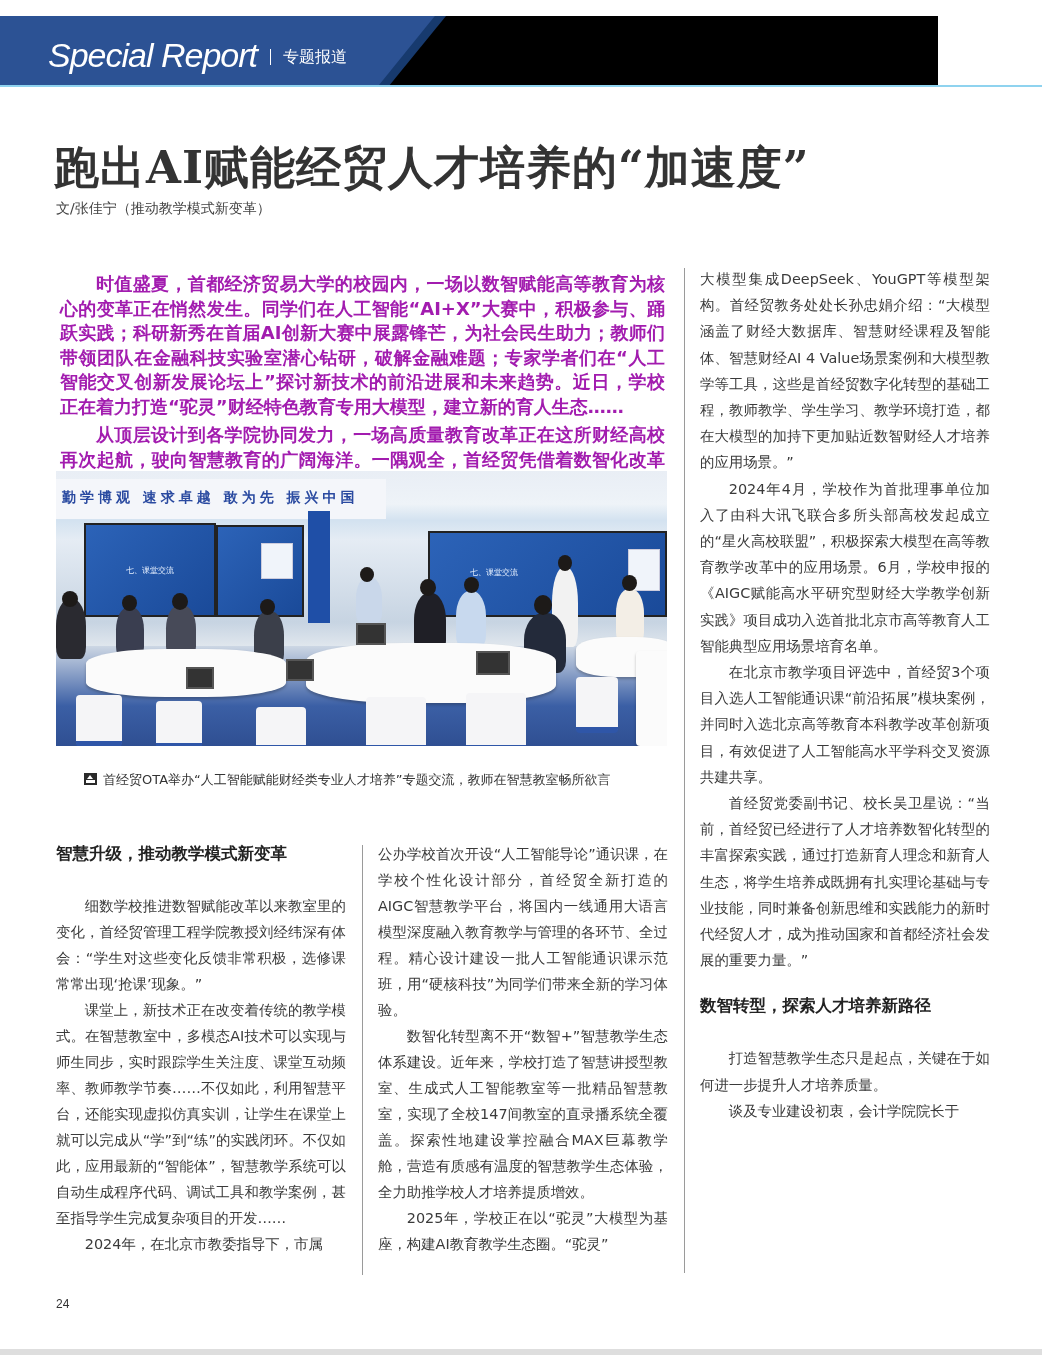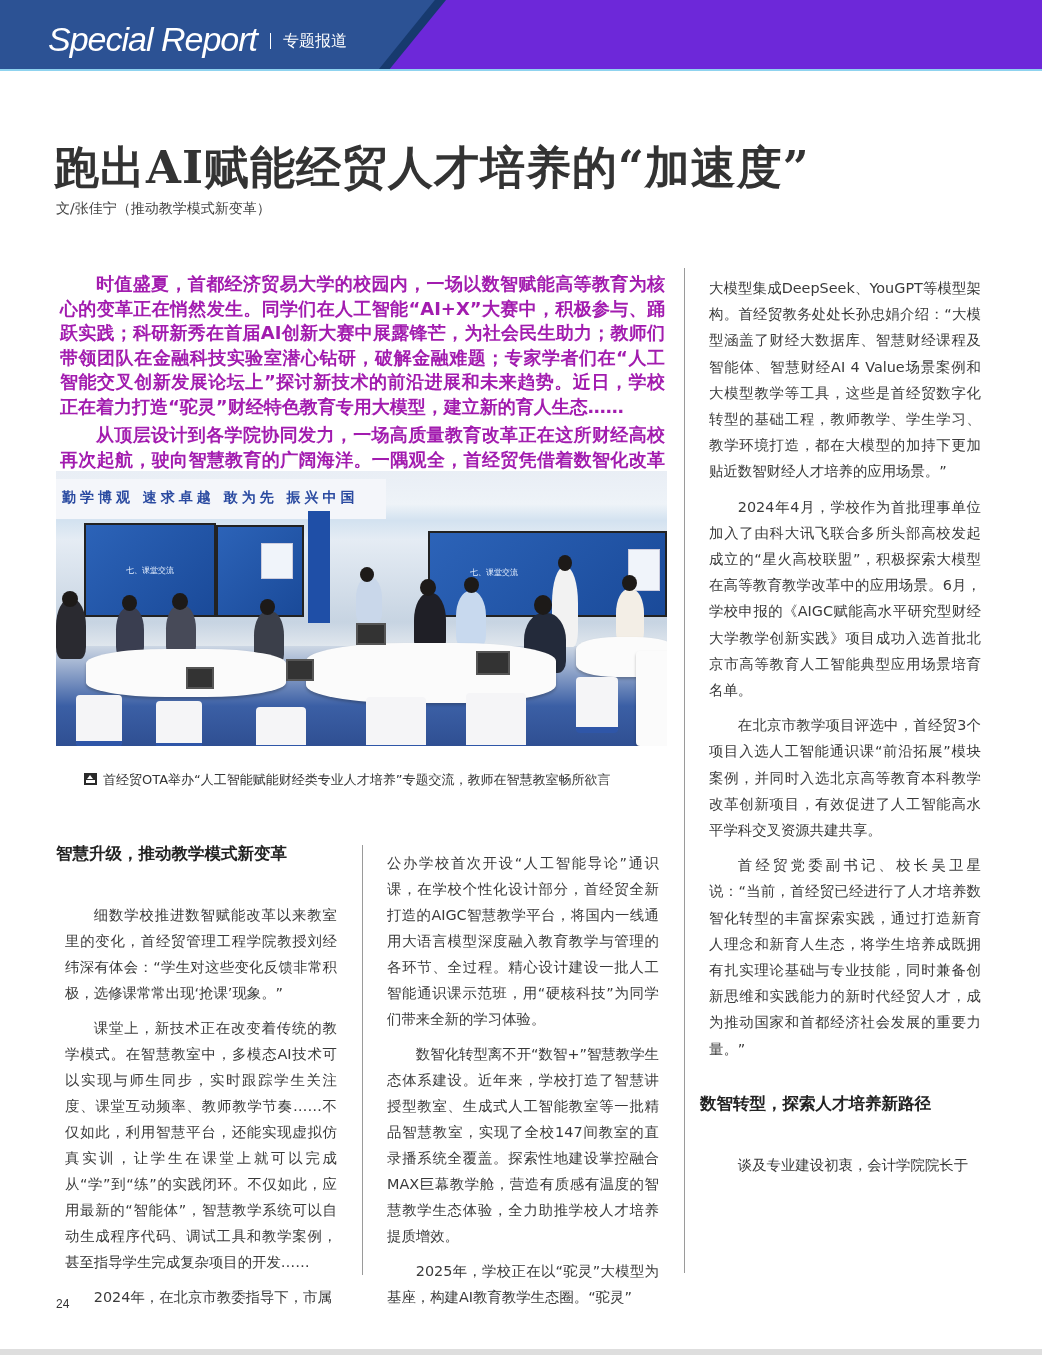--- a/index.html
+++ b/index.html
@@ -2,21 +2,21 @@
 <html><head>
 <meta charset="utf-8">
 <style>
   html, body { margin: 0; padding: 0; }
   body {
     width: 1042px; height: 1355px; position: relative; overflow: hidden;
     background: #ffffff; color: #2a2a2a;
     font-family: "DejaVu Sans", sans-serif;
   }
   
-  .banner { position: absolute; left: 0; top: 0; width: 1042px; height: 70px; background: #6d28d9; }
+  .banner { position: absolute; left: 0; top: 16px; width: 938px; height: 70px; background: #000000; }
   .banner-dark {
     position: absolute; left: 0; top: 0; width: 440px; height: 70px; background: #2c5294;
     clip-path: polygon(0 0, 100% 0, 87% 100%, 0 100%);
   }
   .banner-edge {
     position: absolute; left: 0; top: 0; width: 446px; height: 70px; background: #173a6e;
     clip-path: polygon(97.5% 0, 100% 0, 87.2% 100%, 84.8% 100%);
   }
   .banner-line { position: absolute; left: 0; top: 69px; width: 1042px; height: 2px; background: #8fd3ef; }
   .brand {
@@ -60,21 +60,21 @@
   .ph-curtain { position: absolute; background: #1f4fa7; }
 
   .caption { position: absolute; left: 84px; top: 771px; font-size: 13px; line-height: 18px; color: #333; white-space: nowrap; }
   .camera-icon { display: inline-block; width: 13px; height: 12px; background: #2a2a2a; position: relative; vertical-align: -1px; margin-right: 6px; }
   .camera-icon::before { content: ""; position: absolute; left: 3px; top: 2px; border-left: 3.5px solid transparent; border-right: 3.5px solid transparent; border-bottom: 4px solid #fff; }
   .camera-icon::after { content: ""; position: absolute; left: 2px; top: 7px; width: 9px; height: 3px; background: #fff; }
 
   
   .col { position: absolute; }
   .col p {
-    margin: 9px; font-size: 14.4px; line-height: 26px; color: #3a3a3a; text-align: justify;
+    margin: 0; font-size: 14.4px; line-height: 26px; color: #3a3a3a; text-align: justify;
   }
   .col p.indent { text-indent: 2em; }
   .col h2 {
     margin: 0; font-family: "DejaVu Serif", serif; font-weight: bold; font-size: 16.5px; line-height: 26px; color: #222;
   }
   .col-a { left: 56px; top: 841px; width: 290px; }
   .col-b { left: 378px; top: 841px; width: 290px; }
   .col-c { left: 700px; top: 266px; width: 290px; }
   .col-c p { line-height: 26.2px; }
   .gap-h2 { height: 26px; }
@@ -182,17 +182,18 @@
 <div class="divider" style="left:684px;top:268px;height:1005px;"></div>
 
 <div class="col col-c">
   <p>大模型集成DeepSeek、YouGPT等模型架构。首经贸教务处处长孙忠娟介绍：“大模型涵盖了财经大数据库、智慧财经课程及智能体、智慧财经AI 4 Value场景案例和大模型教学等工具，这些是首经贸数字化转型的基础工程，教师教学、学生学习、教学环境打造，都在大模型的加持下更加贴近数智财经人才培养的应用场景。”</p>
   <p class="indent">2024年4月，学校作为首批理事单位加入了由科大讯飞联合多所头部高校发起成立的“星火高校联盟”，积极探索大模型在高等教育教学改革中的应用场景。6月，学校申报的《AIGC赋能高水平研究型财经大学教学创新实践》项目成功入选首批北京市高等教育人工智能典型应用场景培育名单。</p>
   <p class="indent">在北京市教学项目评选中，首经贸3个项目入选人工智能通识课“前沿拓展”模块案例，并同时入选北京高等教育本科教学改革创新项目，有效促进了人工智能高水平学科交叉资源共建共享。</p>
   <p class="indent">首经贸党委副书记、校长吴卫星说：“当前，首经贸已经进行了人才培养数智化转型的丰富探索实践，通过打造新育人理念和新育人生态，将学生培养成既拥有扎实理论基础与专业技能，同时兼备创新思维和实践能力的新时代经贸人才，成为推动国家和首都经济社会发展的重要力量。”</p>
   <div style="height:20px"></div>
   <h2>数智转型，探索人才培养新路径</h2>
   <div class="gap-h2"></div>
+  <p class="indent">打造智慧教学生态只是起点，关键在于如何进一步提升人才培养质量。</p>
   <p class="indent">谈及专业建设初衷，会计学院院长于</p>
 </div>
 
 <div class="page-num">24</div>
 <div class="footer-bar"></div>
 
 </body></html>

